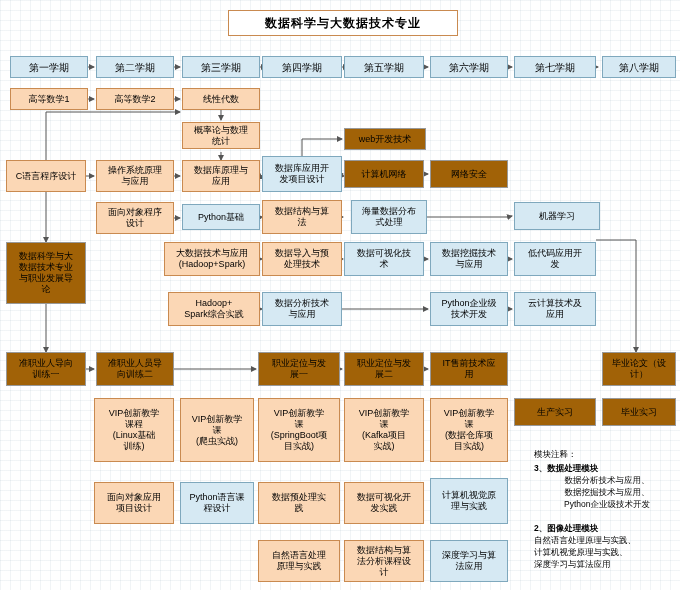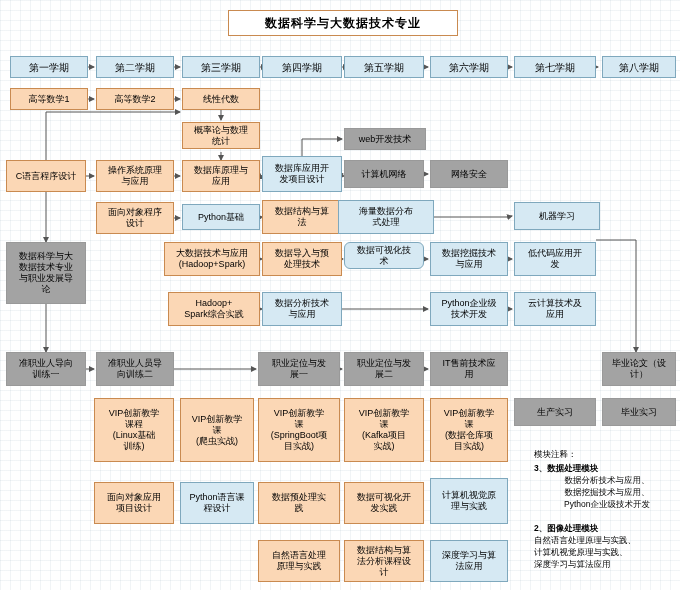--- a/index.html
+++ b/index.html
@@ -27,21 +27,21 @@
     justify-content:center;
     text-align:center;
     font-size:9px;
     line-height:11px;
     padding:1px 2px;
     white-space:pre-line;
     color:#000;
   }
   .orange{background:#fbd7b5;border-color:#c98a50;}
   .blue{background:#d6e9f3;border-color:#7fa8bd;}
-  .white{background:#a3a3a3;border-color:#999;}
+  .white{background:#a16207;border-color:#999;}
   .title{
     position:absolute;
     border:1px solid #c98a50;
     background:#fff;
     font-size:12px;
     font-weight:bold;
     display:flex;align-items:center;justify-content:center;
     letter-spacing:1px;
   }
   .note{
@@ -137,28 +137,28 @@
 应用</div>
     <div class="node blue" style="left: 262px; top: 156px; width: 80px; height: 36px;">数据库应用开
 发项目设计</div>
     <div class="node white" style="left: 344px; top: 160px; width: 80px; height: 28px;">计算机网络</div>
     <div class="node white" style="left: 430px; top: 160px; width: 78px; height: 28px;">网络安全</div>
     <div class="node orange" style="left: 96px; top: 202px; width: 78px; height: 32px;">面向对象程序
 设计</div>
     <div class="node blue" style="left: 182px; top: 204px; width: 78px; height: 26px;">Python基础</div>
     <div class="node orange" style="left: 262px; top: 200px; width: 80px; height: 34px;">数据结构与算
 法</div>
-    <div class="node blue" style="left: 338px; top: 200px; width: 96px; height: 34px;">海量数据分布
+    <div class="node blue" style="left: 351px; top: 200px; width: 76px; height: 34px;">海量数据分布
 式处理</div>
     <div class="node blue" style="left: 514px; top: 202px; width: 86px; height: 28px;">机器学习</div>
     <div class="node orange" style="left: 164px; top: 242px; width: 96px; height: 34px;">大数据技术与应用
 (Hadoop+Spark)</div>
     <div class="node orange" style="left: 262px; top: 242px; width: 80px; height: 34px;">数据导入与预
 处理技术</div>
-    <div class="node blue" style="left: 344px; top: 242px; width: 80px; height: 27px; border-radius: 6px;">数据可视化技
+    <div class="node blue" style="left: 344px; top: 242px; width: 80px; height: 34px;">数据可视化技
 术</div>
     <div class="node blue" style="left: 430px; top: 242px; width: 78px; height: 34px;">数据挖掘技术
 与应用</div>
     <div class="node blue" style="left: 514px; top: 242px; width: 82px; height: 34px;">低代码应用开
 发</div>
     <div class="node orange" style="left: 168px; top: 292px; width: 92px; height: 34px;">Hadoop+
 Spark综合实践</div>
     <div class="node blue" style="left: 262px; top: 292px; width: 80px; height: 34px;">数据分析技术
 与应用</div>
     <div class="node blue" style="left: 430px; top: 292px; width: 78px; height: 34px;">Python企业级

